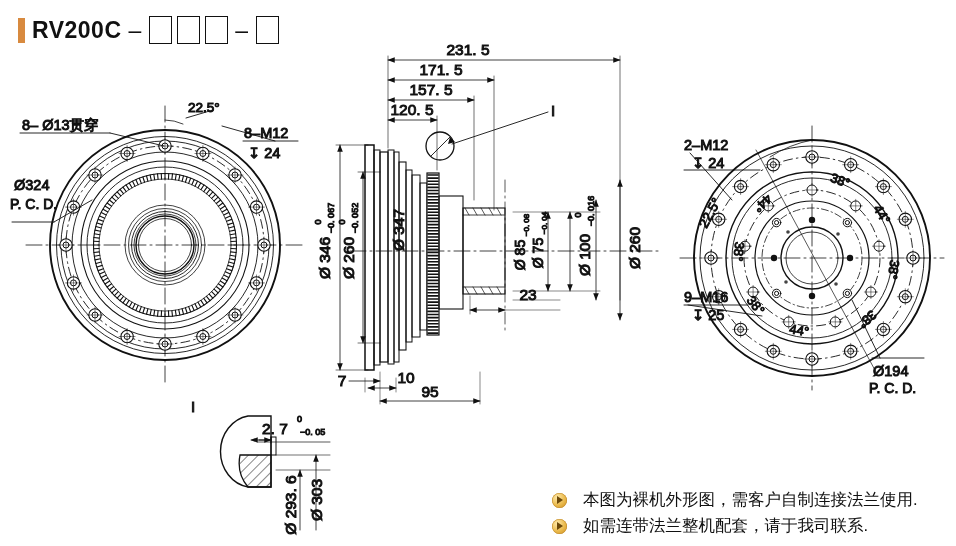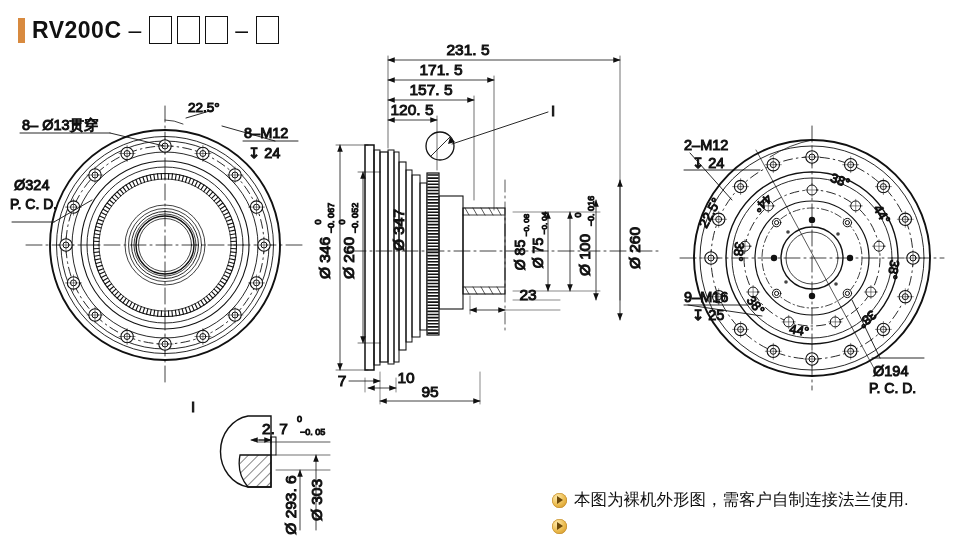--- a/index.html
+++ b/index.html
@@ -10,21 +10,21 @@
   
   .title-row{position:absolute;left:18px;top:16px;display:flex;align-items:center;gap:7px;}
   .title-bar{width:7px;height:25px;background:#d88a3f;display:block;}
   .title-text{font-size:23px;letter-spacing:.5px;color:#111;font-weight:700;}
   .code-boxes{display:flex;align-items:center;gap:5px;margin-left:1px;}
   .dash{font-size:23px;line-height:1;color:#111;}
   .sq{width:21px;height:26px;border:1.6px solid #111;display:block;background:#fff;}
 
   
   .notes{position:absolute;left:552px;top:487px;}
-  .note{display:flex;align-items:center;gap:7px;height:26px;}
+  .note{display:flex;align-items:center;gap:16px;height:26px;}
   .bullet{width:15px;height:15px;border-radius:50%;flex:0 0 auto;
           background:radial-gradient(circle at 35% 30%,#ffe9a8 0%,#e9b84a 55%,#c98a1e 100%);
           position:relative;box-shadow:0 0 0 .6px #c28b2b inset;}
   .bullet:after{content:"";position:absolute;left:5px;top:3.5px;
           border-left:6px solid #6b4708;border-top:4px solid transparent;border-bottom:4px solid transparent;}
   .note-text{font-size:16.5px;color:#111;white-space:nowrap;
              font-family:"Liberation Sans","DejaVu Sans",sans-serif;}
 
   svg{position:absolute;left:0;top:0;}
   text{font-family:"Liberation Sans","DejaVu Sans",sans-serif;fill:#111;}
@@ -559,16 +559,17 @@
     </g>
   </svg>
 
   <div class="notes">
     <div class="note">
       <span class="bullet"></span>
       <span class="note-text">本图为裸机外形图，需客户自制连接法兰使用.</span>
     </div>
     <div class="note">
       <span class="bullet"></span>
+      <span class="note-text">如需连带法兰整机配套，请于我司联系.</span>
     </div>
   </div>
 
 </div>
 
 </body></html>

